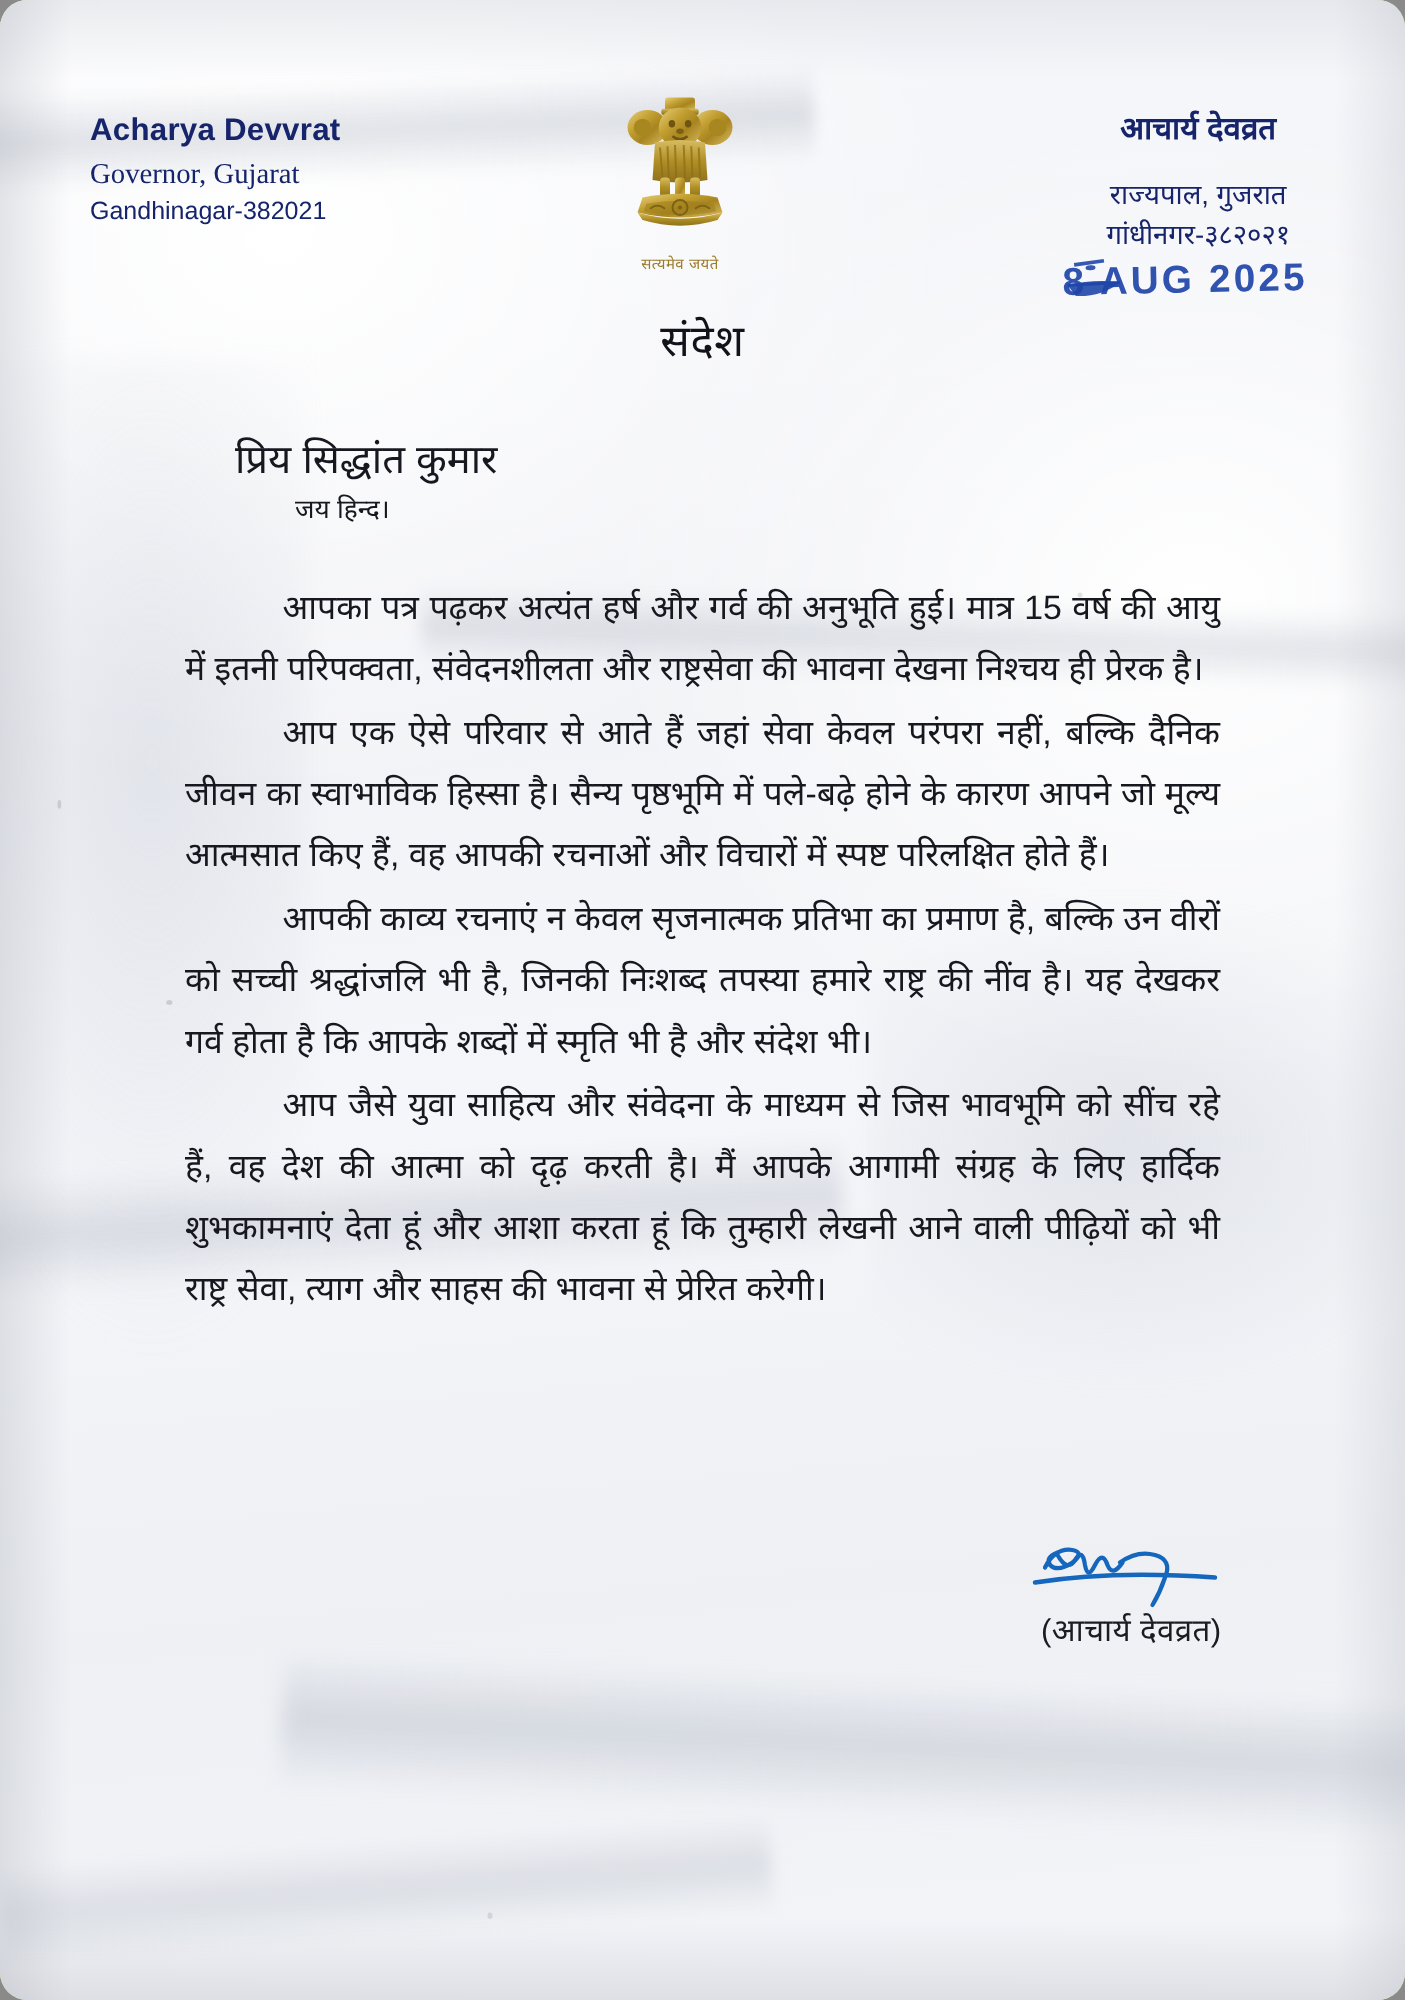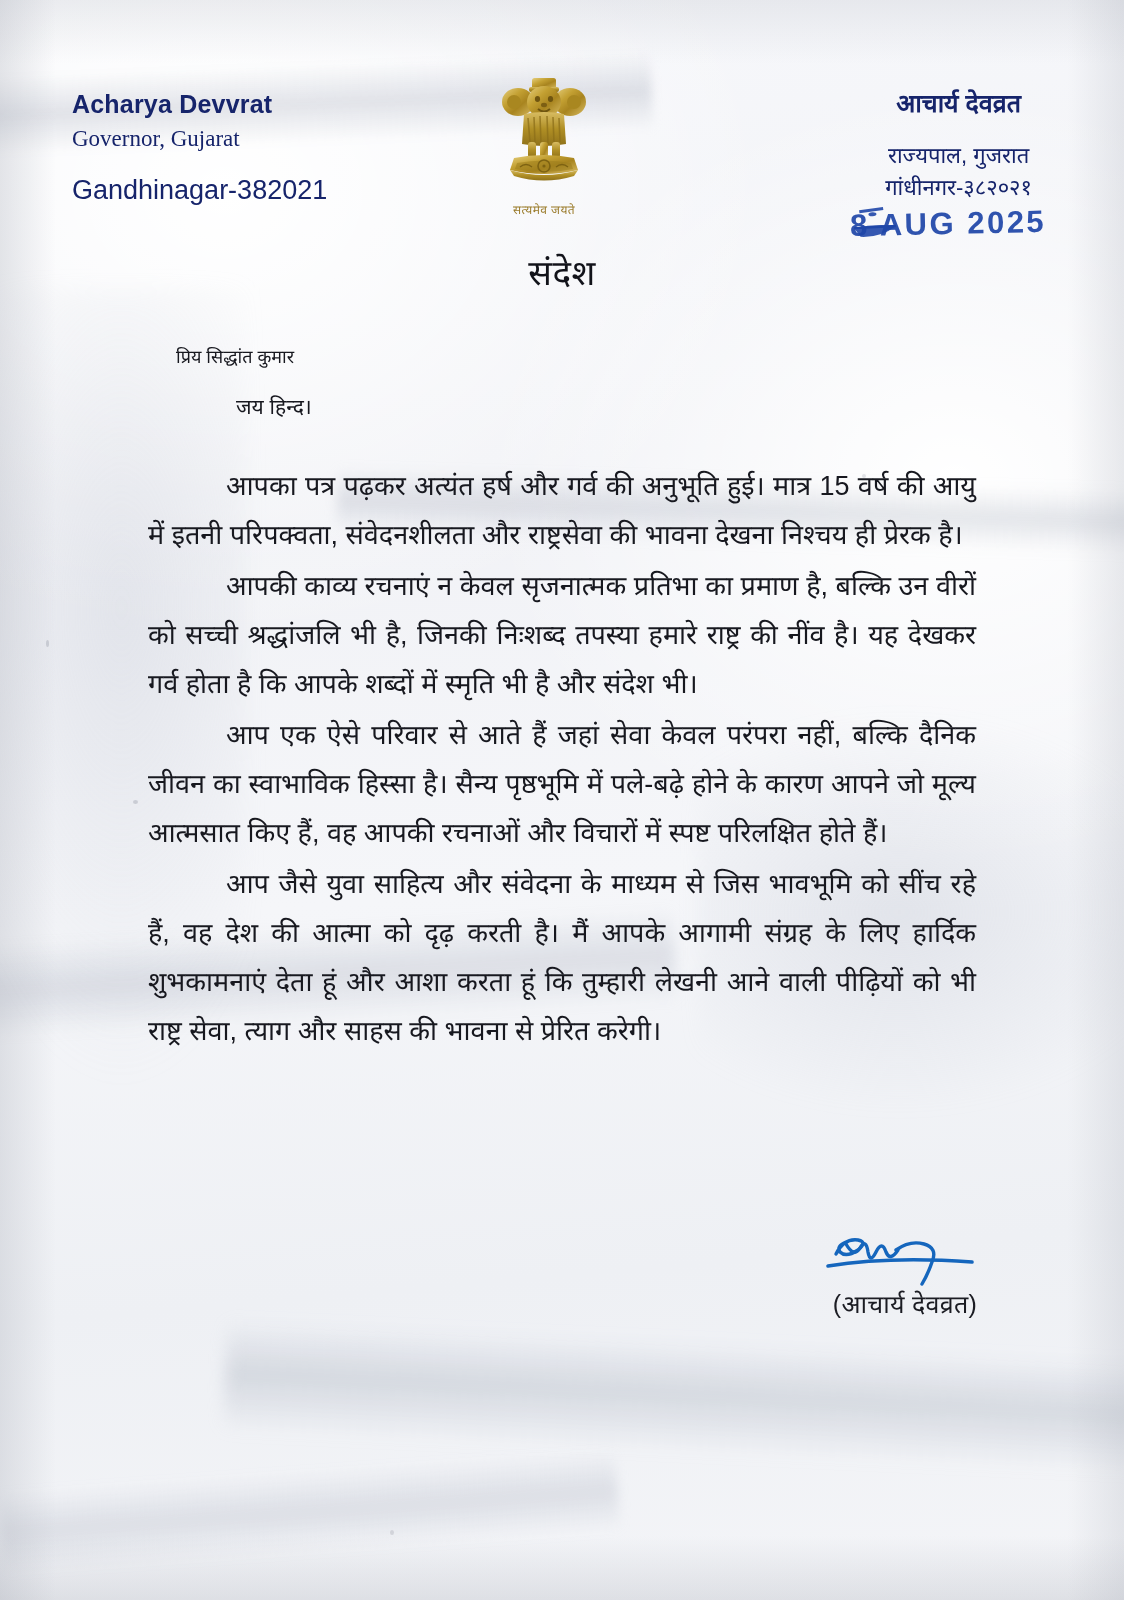--- a/index.html
+++ b/index.html
@@ -7,20 +7,21 @@
     padding: 0;
     background: #8a8a8a;
   }
   #page {
     position: relative;
     width: 1124px;
     height: 1600px;
     overflow: hidden;
     background: #bef264;
     font-family: "Liberation Sans", "DejaVu Sans", sans-serif;
+    border-radius: 22px;
   }
   
   .paper-base {
     position: absolute; inset: 0;
     background:
       radial-gradient(ellipse 70% 40% at 20% 12%, #ffffff 0%, rgba(255,255,255,0) 70%),
       radial-gradient(ellipse 60% 35% at 85% 30%, #ffffff 0%, rgba(255,255,255,0) 70%),
       linear-gradient(175deg, #f7f8fb 0%, #f1f2f6 30%, #f5f6f9 55%, #eef0f4 78%, #f4f5f8 100%);
   }
   .crease {
@@ -57,21 +58,21 @@
   }
   .speck { position:absolute; background:#b9bcc4; border-radius:50%; opacity:.65; }
 
   
   .lh-left {
     position: absolute; left: 72px; top: 88px;
     color: #16246b; line-height: 1.34;
   }
   .lh-name { font-size: 25px; font-weight: 700; letter-spacing: .2px; }
   .lh-role { font-size: 23px; font-weight: 400; margin-top: 2px; font-family: Liberation Serif, serif; }
-  .lh-addr { font-size: 27px; font-weight: 400; margin-top: 18px; }
+  .lh-addr { font-size: 20px; font-weight: 400; margin-top: 2px; }
 
   .lh-right {
     position: absolute; right: 92px; top: 86px;
     color: #16246b; text-align: center; line-height: 1.36;
     font-family: "Liberation Sans", "DejaVu Sans", sans-serif;
   }
   .lh-name-hi { font-size: 25px; font-weight: 700; }
   .lh-role-hi { font-size: 22px; margin-top: 21px; }
   .lh-addr-hi { font-size: 22px; margin-top: 2px; }
 
@@ -95,22 +96,22 @@
     margin-top: 1px; font-size: 12px; color: #9a7b2a; letter-spacing: .4px;
   }
 
   
   .title {
     position: absolute; left: 0; right: 0; top: 248px;
     text-align: center; font-size: 35px; color: #12131a;
     letter-spacing: .5px;
   }
   .salutation {
-    position: absolute; left: 176px; top: 344px;
-    font-size: 18px; color: #17181f;
+    position: absolute; left: 188px; top: 344px;
+    font-size: 32px; color: #17181f;
   }
   .jaihind {
     position: absolute; left: 236px; top: 392px;
     font-size: 21px; color: #17181f;
   }
   .body {
     position: absolute; left: 148px; top: 462px; width: 828px;
     color: #17181f;
   }
   .para {
@@ -215,22 +216,22 @@
   </svg>
   <div class="date-stamp">8 AUG 2025</div>
 
   <div class="title">संदेश</div>
 
   <div class="salutation">प्रिय सिद्धांत कुमार</div>
   <div class="jaihind">जय हिन्द।</div>
 
   <div class="body">
     <p class="para">आपका पत्र पढ़कर अत्यंत हर्ष और गर्व की अनुभूति हुई। मात्र 15 वर्ष की आयु में इतनी परिपक्वता, संवेदनशीलता और राष्ट्रसेवा की भावना देखना निश्चय ही प्रेरक है।</p>
+    <p class="para">आप एक ऐसे परिवार से आते हैं जहां सेवा केवल परंपरा नहीं, बल्कि दैनिक जीवन का स्वाभाविक हिस्सा है। सैन्य पृष्ठभूमि में पले-बढ़े होने के कारण आपने जो मूल्य आत्मसात किए हैं, वह आपकी रचनाओं और विचारों में स्पष्ट परिलक्षित होते हैं।</p>
     <p class="para">आपकी काव्य रचनाएं न केवल सृजनात्मक प्रतिभा का प्रमाण है, बल्कि उन वीरों को सच्ची श्रद्धांजलि भी है, जिनकी निःशब्द तपस्या हमारे राष्ट्र की नींव है। यह देखकर गर्व होता है कि आपके शब्दों में स्मृति भी है और संदेश भी।</p>
-    <p class="para">आप एक ऐसे परिवार से आते हैं जहां सेवा केवल परंपरा नहीं, बल्कि दैनिक जीवन का स्वाभाविक हिस्सा है। सैन्य पृष्ठभूमि में पले-बढ़े होने के कारण आपने जो मूल्य आत्मसात किए हैं, वह आपकी रचनाओं और विचारों में स्पष्ट परिलक्षित होते हैं।</p>
     <p class="para">आप जैसे युवा साहित्य और संवेदना के माध्यम से जिस भावभूमि को सींच रहे हैं, वह देश की आत्मा को दृढ़ करती है। मैं आपके आगामी संग्रह के लिए हार्दिक शुभकामनाएं देता हूं और आशा करता हूं कि तुम्हारी लेखनी आने वाली पीढ़ियों को भी राष्ट्र सेवा, त्याग और साहस की भावना से प्रेरित करेगी।</p>
   </div>
 
   <div class="sign-block">
     <svg class="sign-svg" width="210" height="72" viewBox="0 0 210 72">
       <g fill="none" stroke="#1566bd" stroke-linecap="round" stroke-linejoin="round">
         <path d="M36 36 Q44 20 58 22 Q68 24 58 32 Q46 40 40 34 Q36 28 46 24" stroke-width="3.4"></path>
         <path d="M46 26 Q54 40 60 30 Q66 20 68 34 Q70 46 76 34 Q82 22 86 34 Q90 44 98 32" stroke-width="3.4"></path>
         <path d="M96 32 Q110 22 124 26 Q138 30 132 44 Q128 56 122 66" stroke-width="3.4"></path>
         <path d="M28 48 Q90 38 172 44" stroke-width="3.6"></path>

